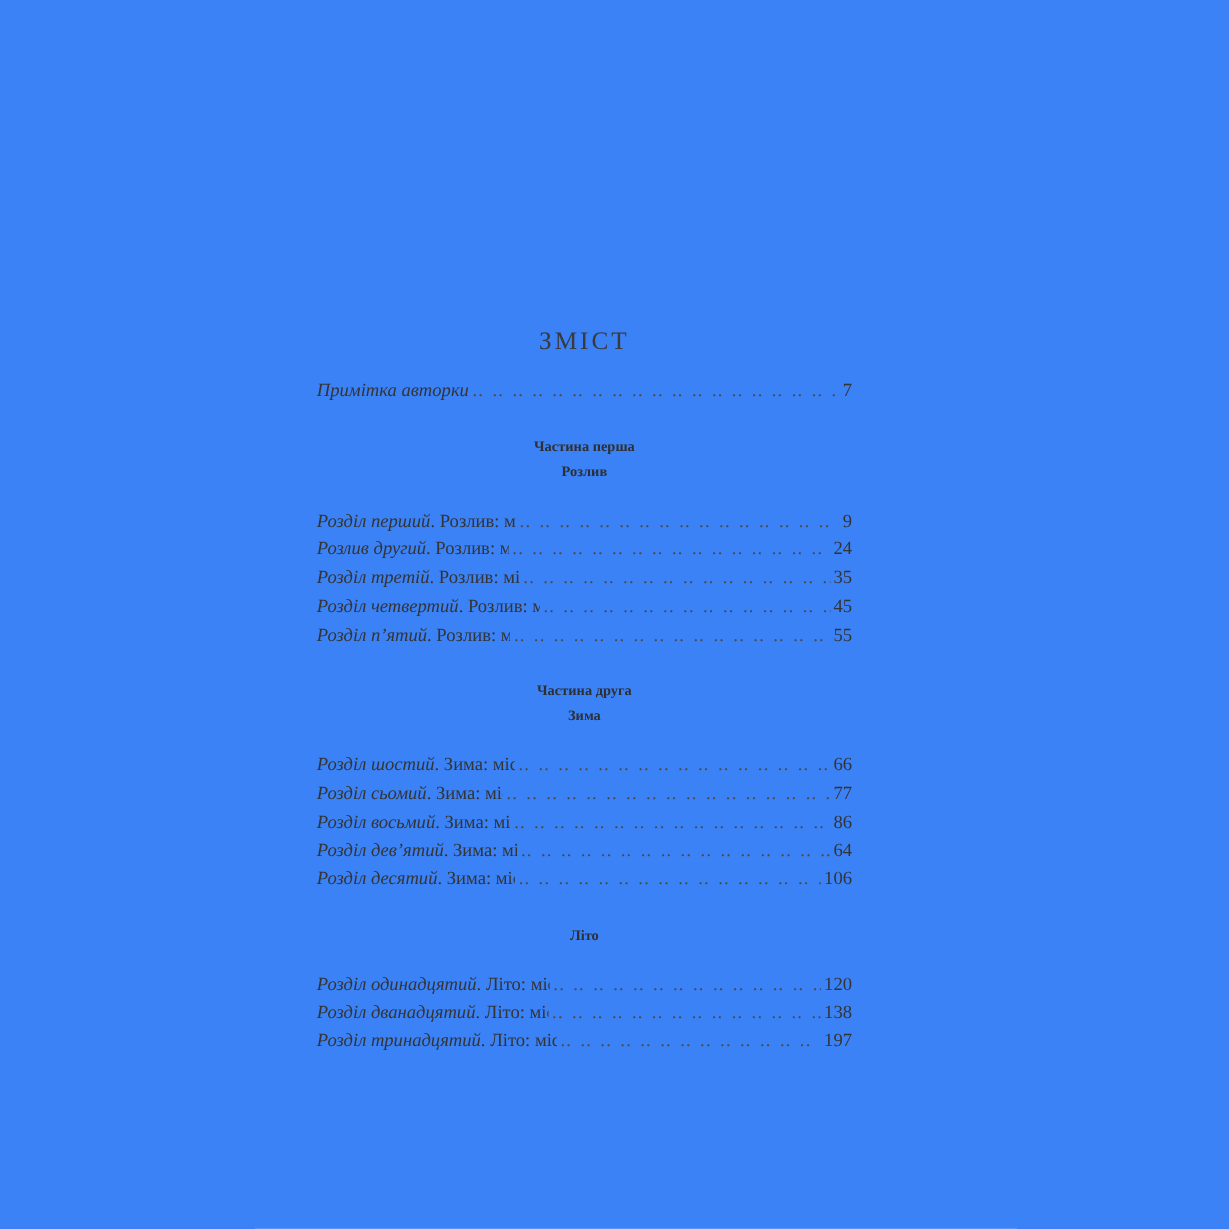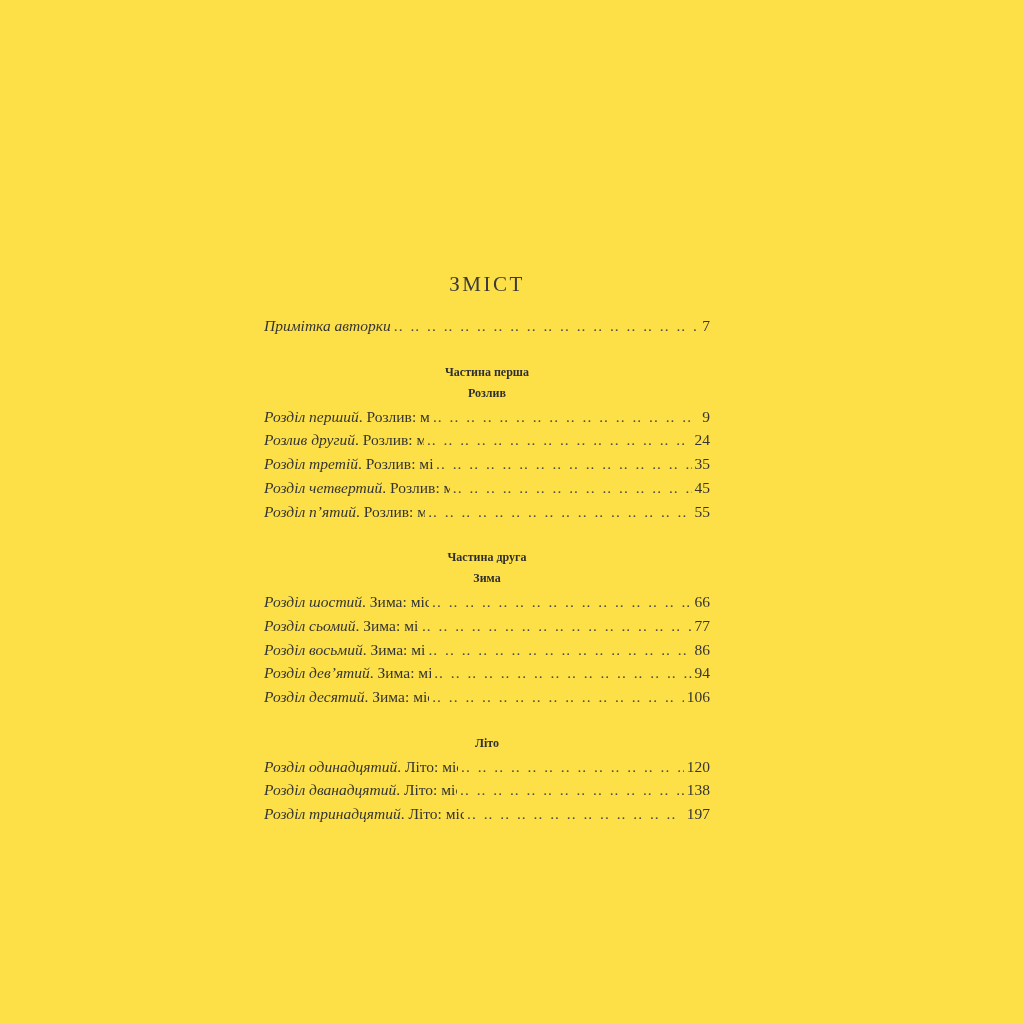--- a/index.html
+++ b/index.html
@@ -4,21 +4,21 @@
 <style>
   html, body { margin: 0; padding: 0; }
   body {
     width: 1024px; height: 1024px;
     background: #ffffff;
     font-family: "Liberation Serif", "DejaVu Serif", serif;
   }
   .book-page {
     position: relative;
     width: 1024px; height: 1024px;
-    background: #fde047;
+    background: #3b82f6;
     overflow: hidden;
   }
   .toc {
     position: absolute;
     left: 264px; top: 274px;
     width: 446px;
     color: #343434;
     font-size: 15.5px;
   }
   .toc-title {
@@ -53,21 +53,21 @@
   }
   .pagenum { flex: 0 0 auto; margin-left: 3px; }
   .part { margin-top: 24px; }
   .part-heading, .part-subheading {
     font-weight: bold;
     text-align: center;
     font-size: 12px;
     line-height: 21px;
     color: #2f2f2f;
   }
-  .chapters { margin-top: 1px; }
+  .chapters { margin-top: 19px; }
 </style>
 </head>
 <body>
 
 <div class="book-page">
   <div class="toc">
 
     <div class="toc-title">ЗМІСТ</div>
 
     <div class="row front-row">
@@ -132,21 +132,21 @@
         <div class="row">
           <span class="name">Розділ восьмий</span>
             <span class="desc">. Зима: місяць другий, день десятий</span>
           <span class="leader"></span>
           <span class="pagenum">86</span>
         </div>
         <div class="row">
           <span class="name">Розділ дев’ятий</span>
             <span class="desc">. Зима: місяць другий, день десятий</span>
           <span class="leader"></span>
-          <span class="pagenum">94</span>
+          <span class="pagenum">64</span>
         </div>
         <div class="row">
           <span class="name">Розділ десятий</span>
             <span class="desc">. Зима: місяць четвертий, день шостий</span>
           <span class="leader"></span>
           <span class="pagenum">106</span>
         </div>
       </div>
     </div>
 

